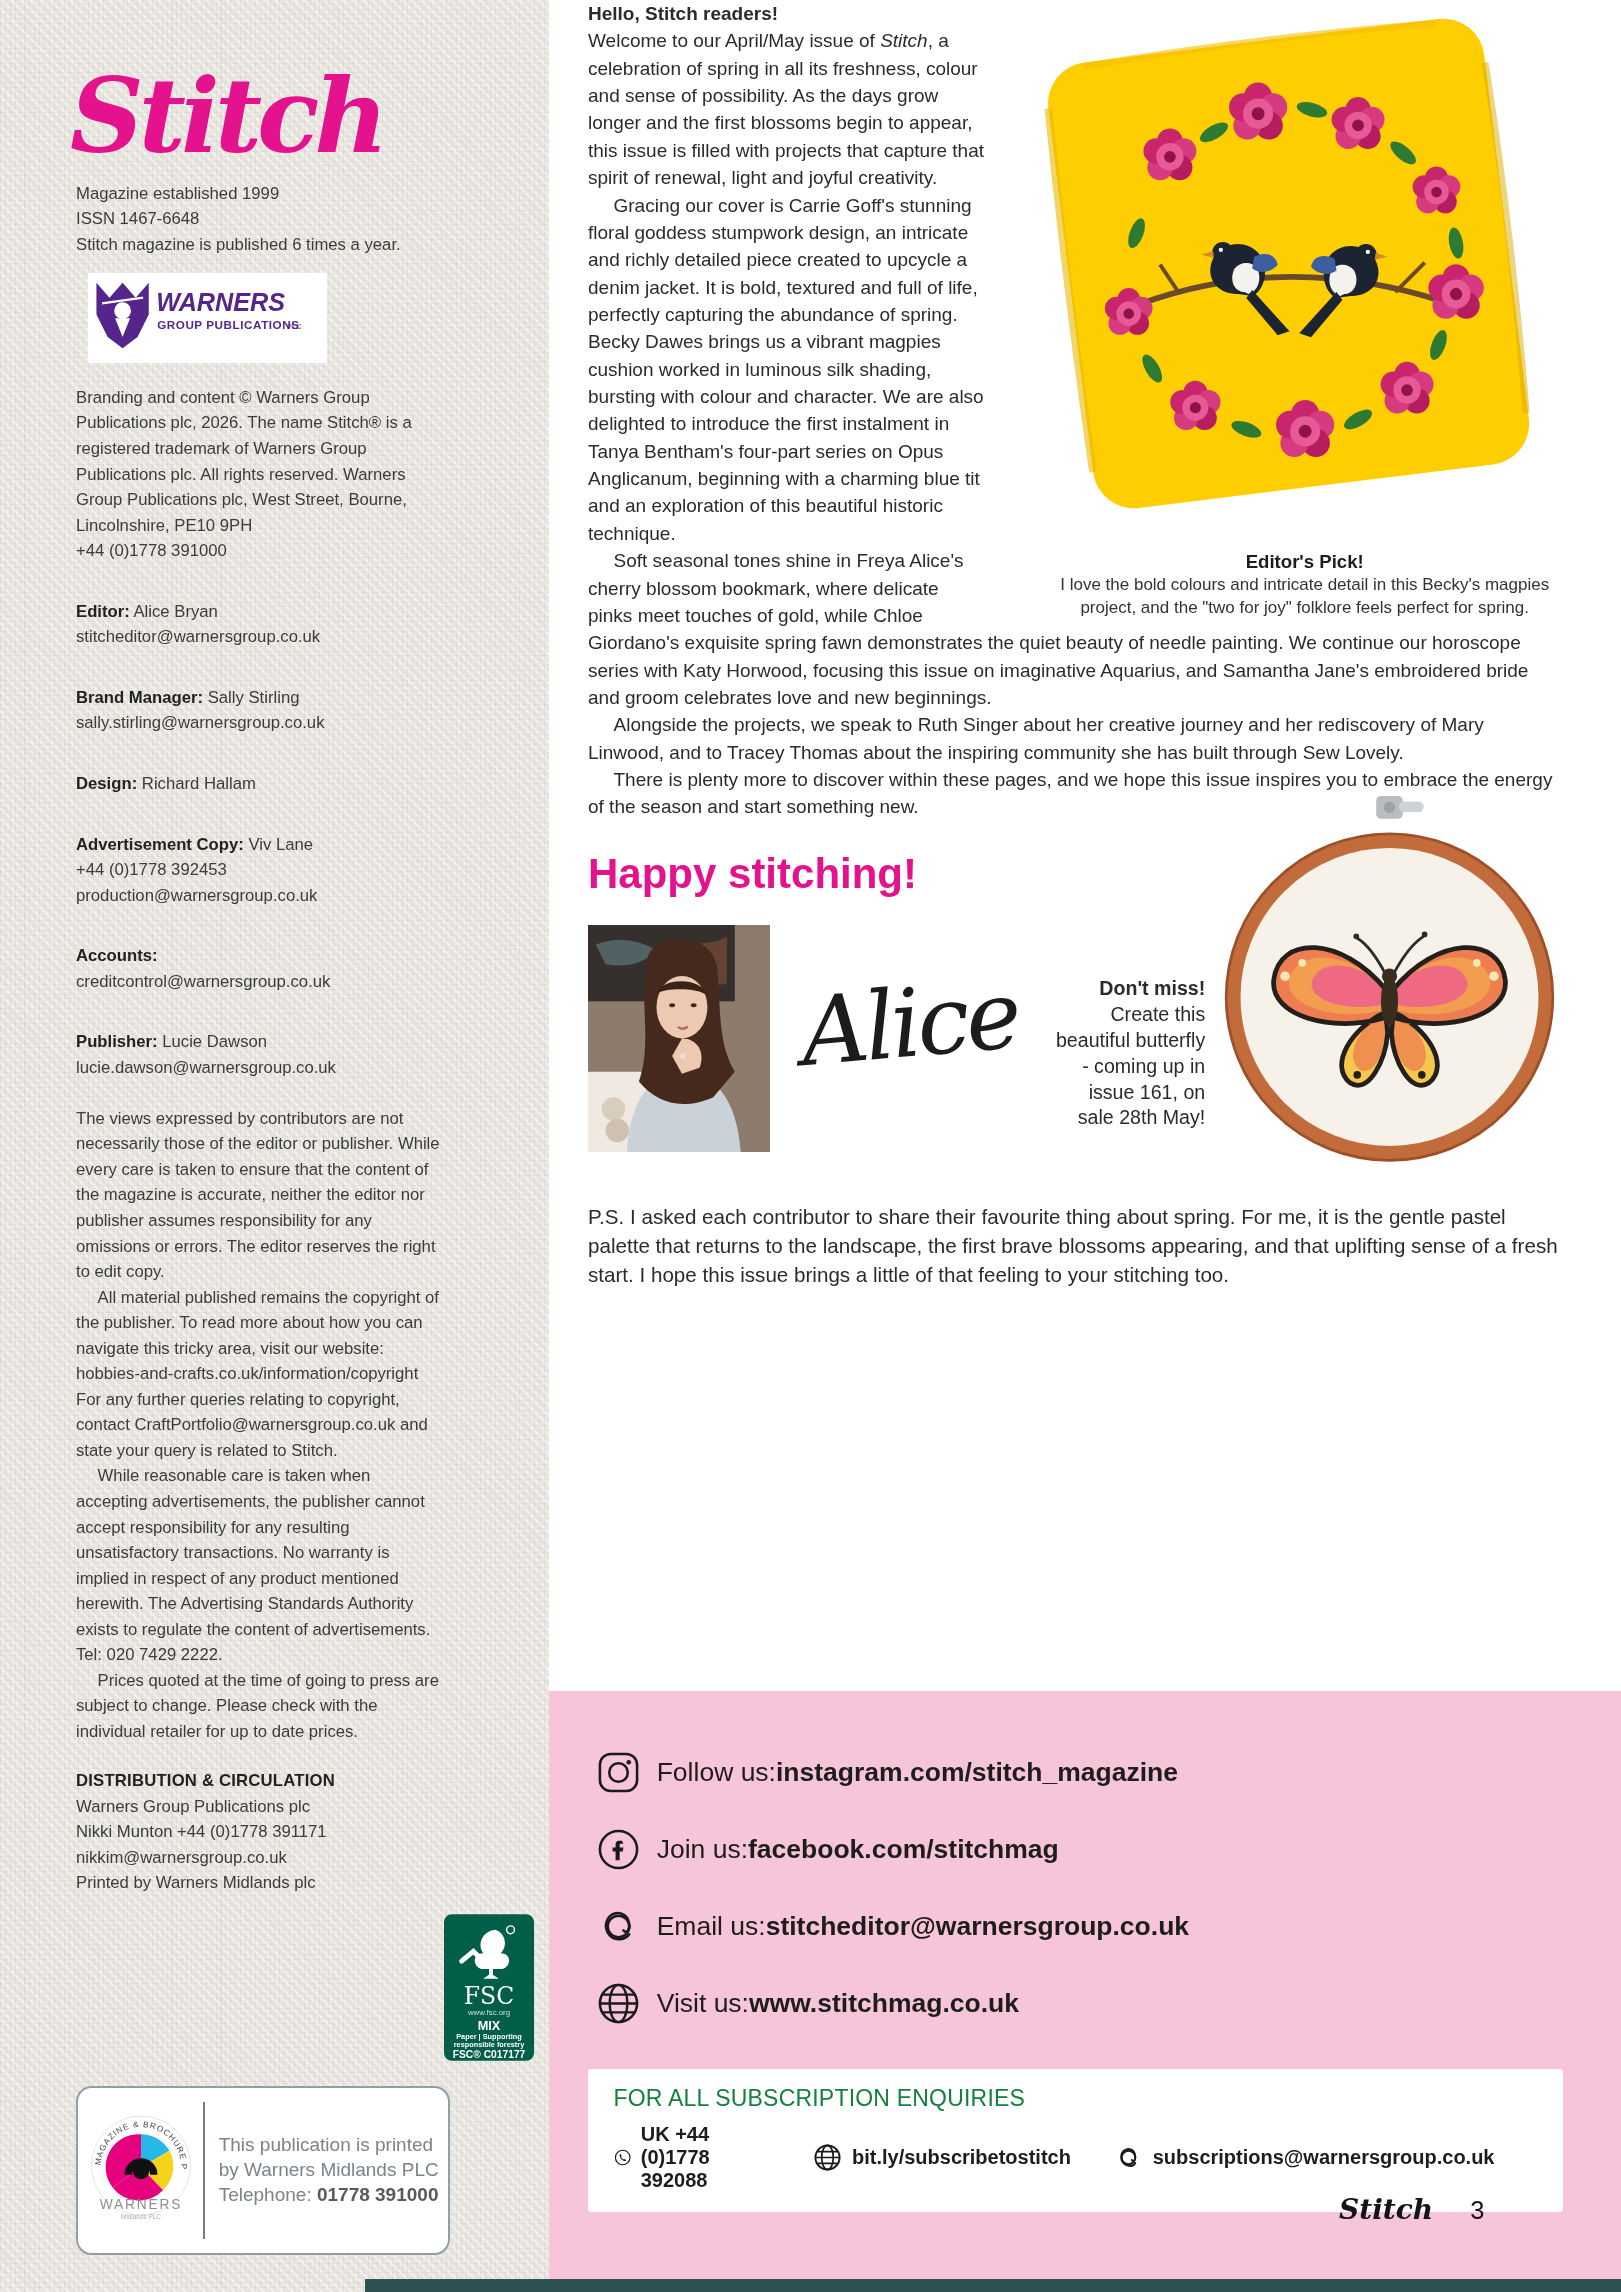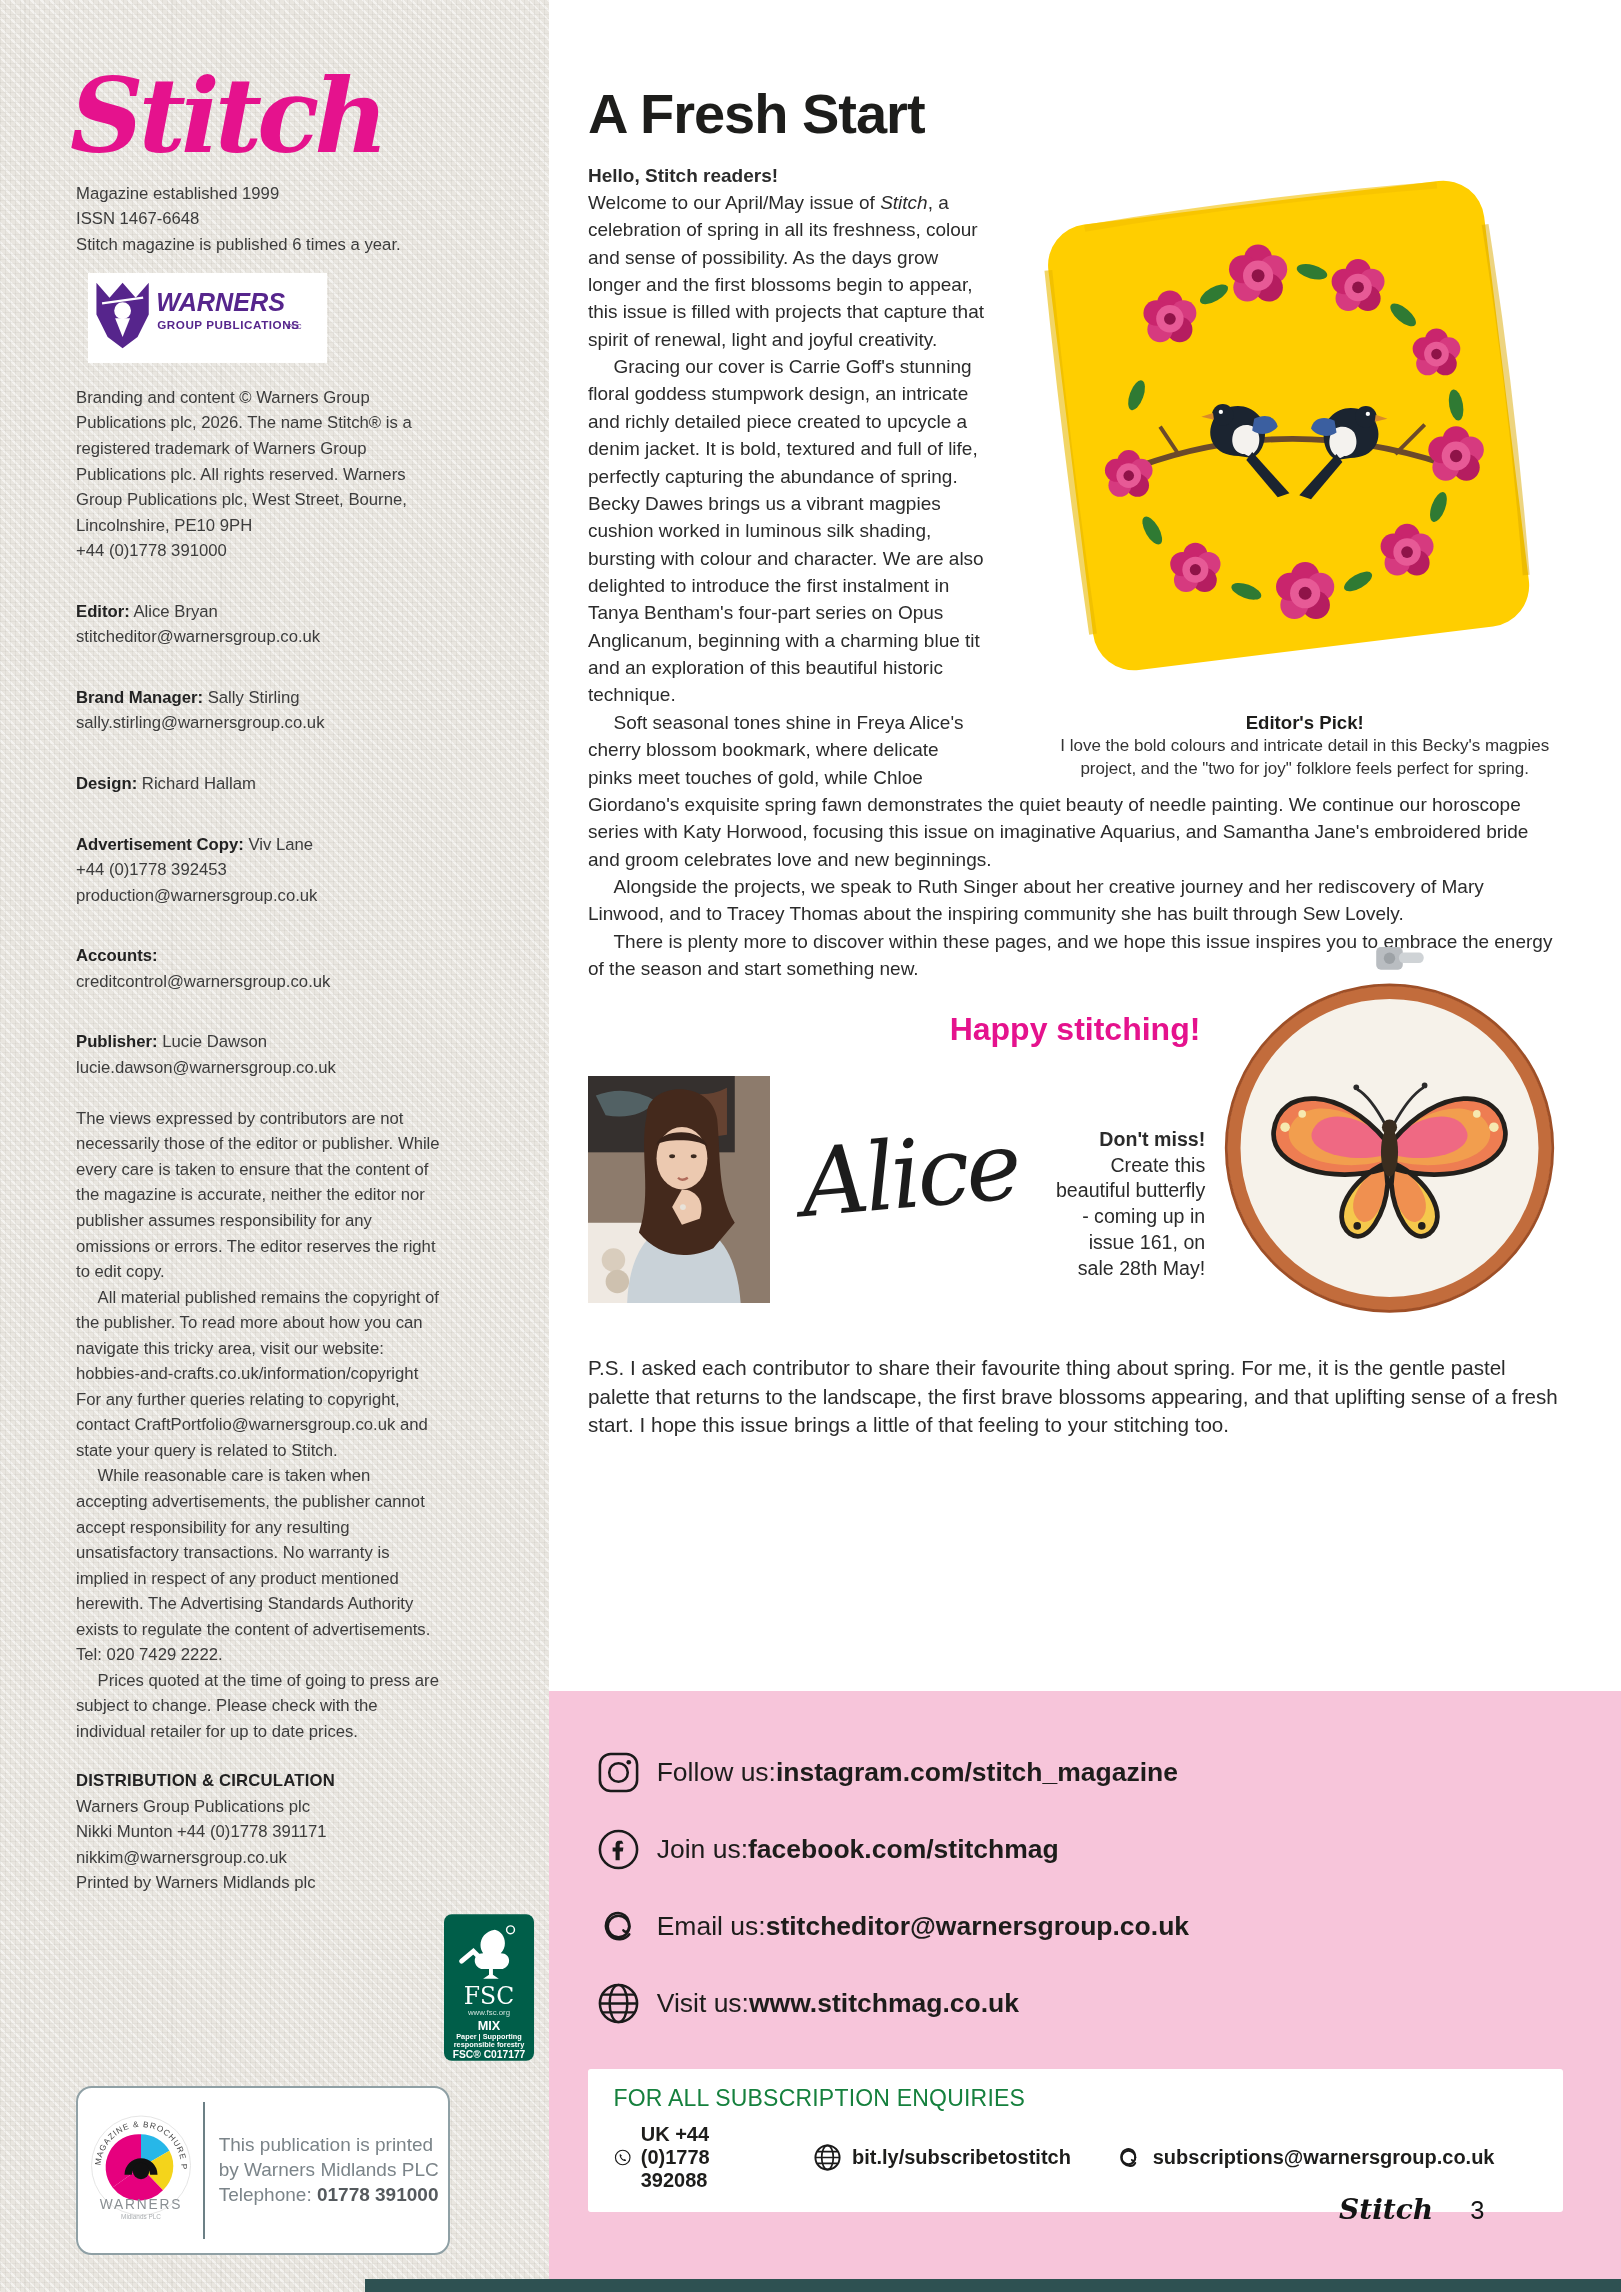--- a/index.html
+++ b/index.html
@@ -40,21 +40,21 @@
   .main{position:absolute;left:588px;top:0;width:974px;}
   h1.headline{font-size:56px;line-height:1;margin:86px 0 19.6px 0;color:#1d1d1b;font-weight:bold;letter-spacing:-1px;}
   .article{font-size:19px;line-height:1.44;color:#2b2b2b;}
   .article p{margin:0;}
   .greeting{font-weight:bold;}
   .indent p{text-indent:25.5px;}
   figure.cushion{float:right;width:549px;margin:0 0 5.9px 25.5px;}
   figure.cushion svg{display:block;}
   figcaption{width:495px;margin:7.8px 9.8px 0 auto;text-align:center;font-size:17px;line-height:1.35;color:#333;}
   .cap-title{font-weight:bold;font-size:18.6px;color:#1d1d1b;}
-  .happy{color:#e5128d;font-size:32px;font-weight:bold;margin:29px 0 0 0;clear:none;text-align:center;}
+  .happy{color:#e5128d;font-size:42px;font-weight:bold;margin:29px 0 0 0;clear:none;}
   .sig-row{display:flex;margin-top:27.4px;align-items:flex-start;}
   .photo{flex:0 0 182px;}
   .signature{flex:1;text-align:center;font-family:"DejaVu Serif","Liberation Serif",serif;
     font-style:italic;font-size:94px;color:#1c1c1c;transform:rotate(-5deg);margin-top:44px;letter-spacing:-3.9px;}
   .dont-miss{flex:0 0 157px;text-align:right;font-size:19.6px;line-height:1.32;margin-top:51px;}
   .dont-miss .dm-t{font-weight:bold;}
   .hoop{flex:0 0 345px;margin:-131px 0 0 11.8px;}
   .ps{margin-top:33px;font-size:20.6px;line-height:1.4;}
 
   
@@ -189,21 +189,20 @@
     </div>
     <div class="divider"></div>
     <div class="txt-cell">
       <div>This publication is printed</div>
       <div>by Warners Midlands PLC</div>
       <div><span>Telephone: </span><span class="tel-b">01778 391000</span></div>
     </div>
   </div>
 
   <main class="main">
-    <h1 class="headline">A Fresh Start</h1>
 
     <div class="article">
       <figure class="cushion">
         <svg width="549" height="541" viewBox="0 0 560 552">
           <rect width="560" height="552" fill="#ffffff"></rect>
           <defs>
             <g id="flower">
               <circle cx="0" cy="-16" r="13" fill="#c9256d"></circle>
                 <circle cx="14" cy="-6" r="13" fill="#d63a7f"></circle>
               <circle cx="10" cy="11" r="13" fill="#b51d60"></circle>

